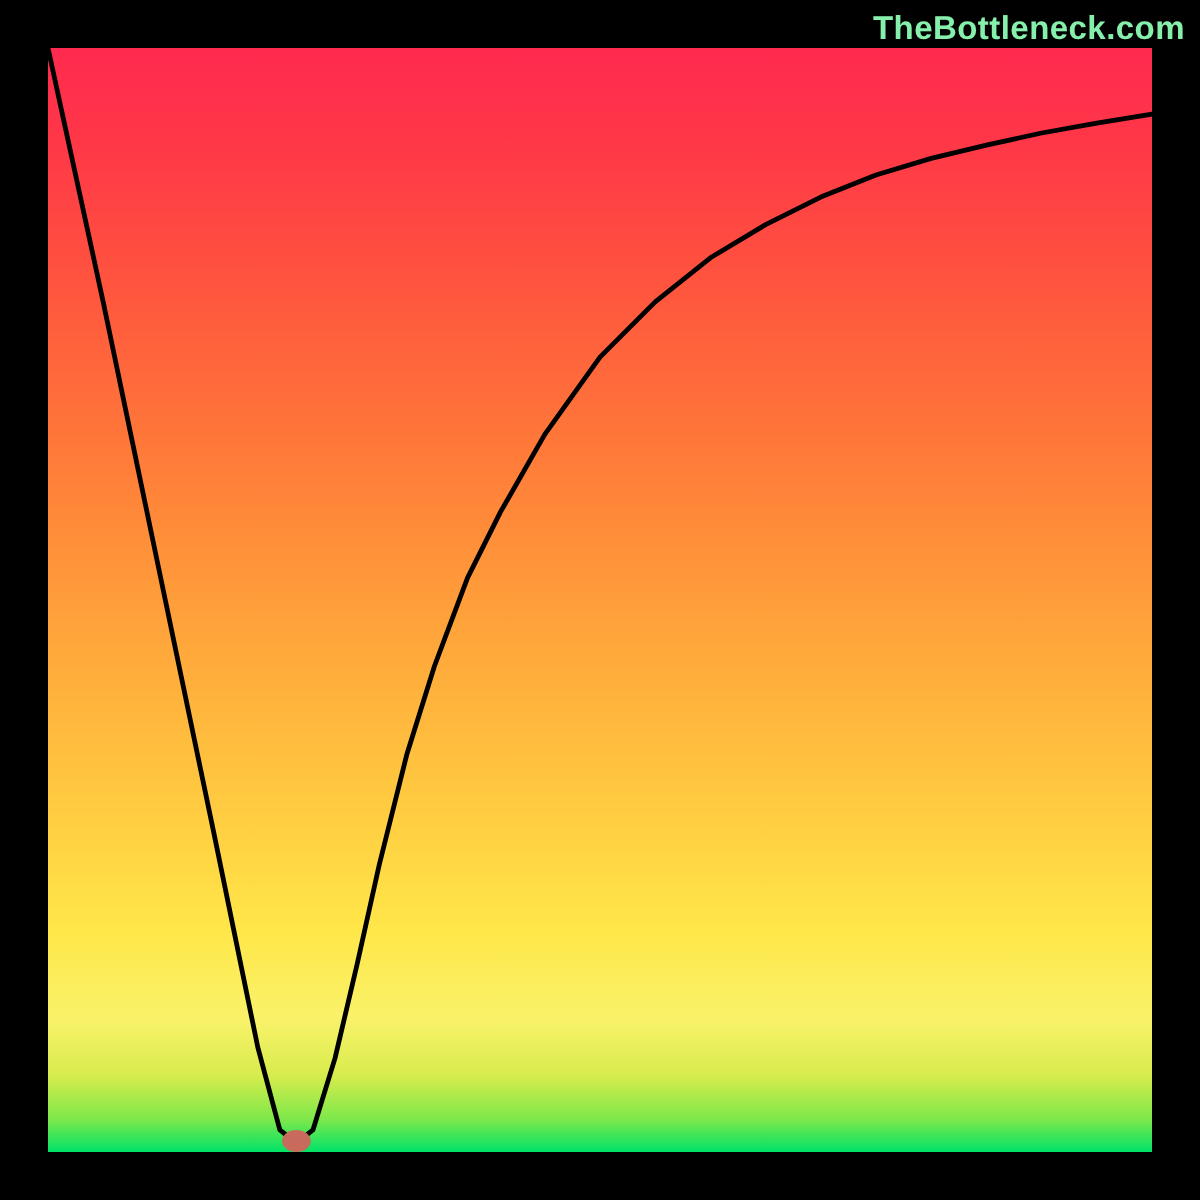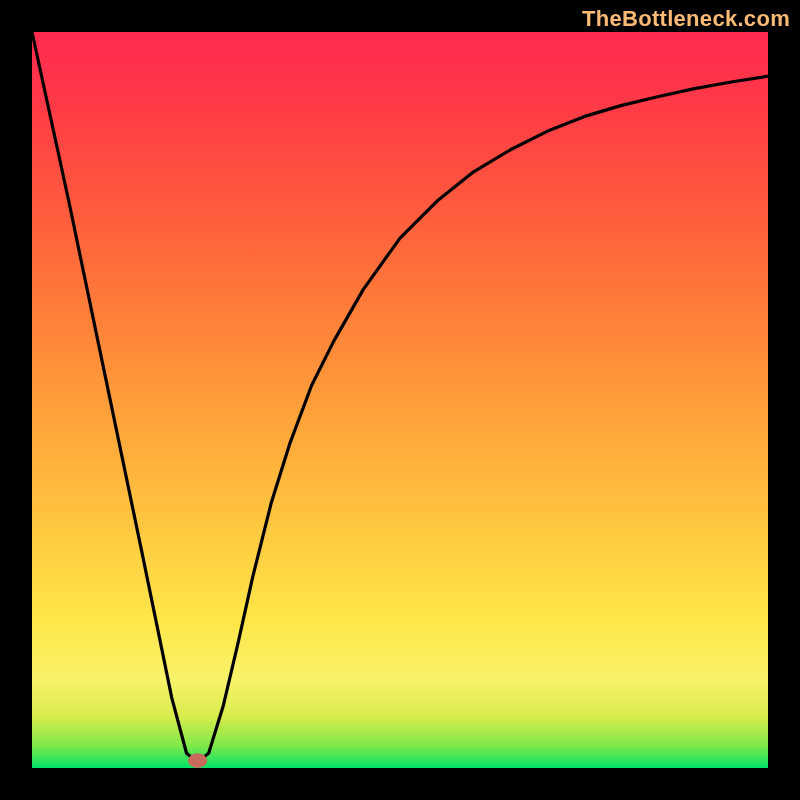--- a/index.html
+++ b/index.html
@@ -22,21 +22,21 @@
     left: 32px;
     top: 32px;
     width: 736px;
     height: 736px;
     
   }
   .attribution {
     position: absolute;
     top: 6px;
     right: 10px;
-    color: #fdba74;
+    color: #86efac;
     font-size: 22px;
     font-weight: 600;
     letter-spacing: 0.3px;
     user-select: none;
   }
   svg.curve {
     position: absolute;
     left: 0;
     top: 0;
     width: 100%;

